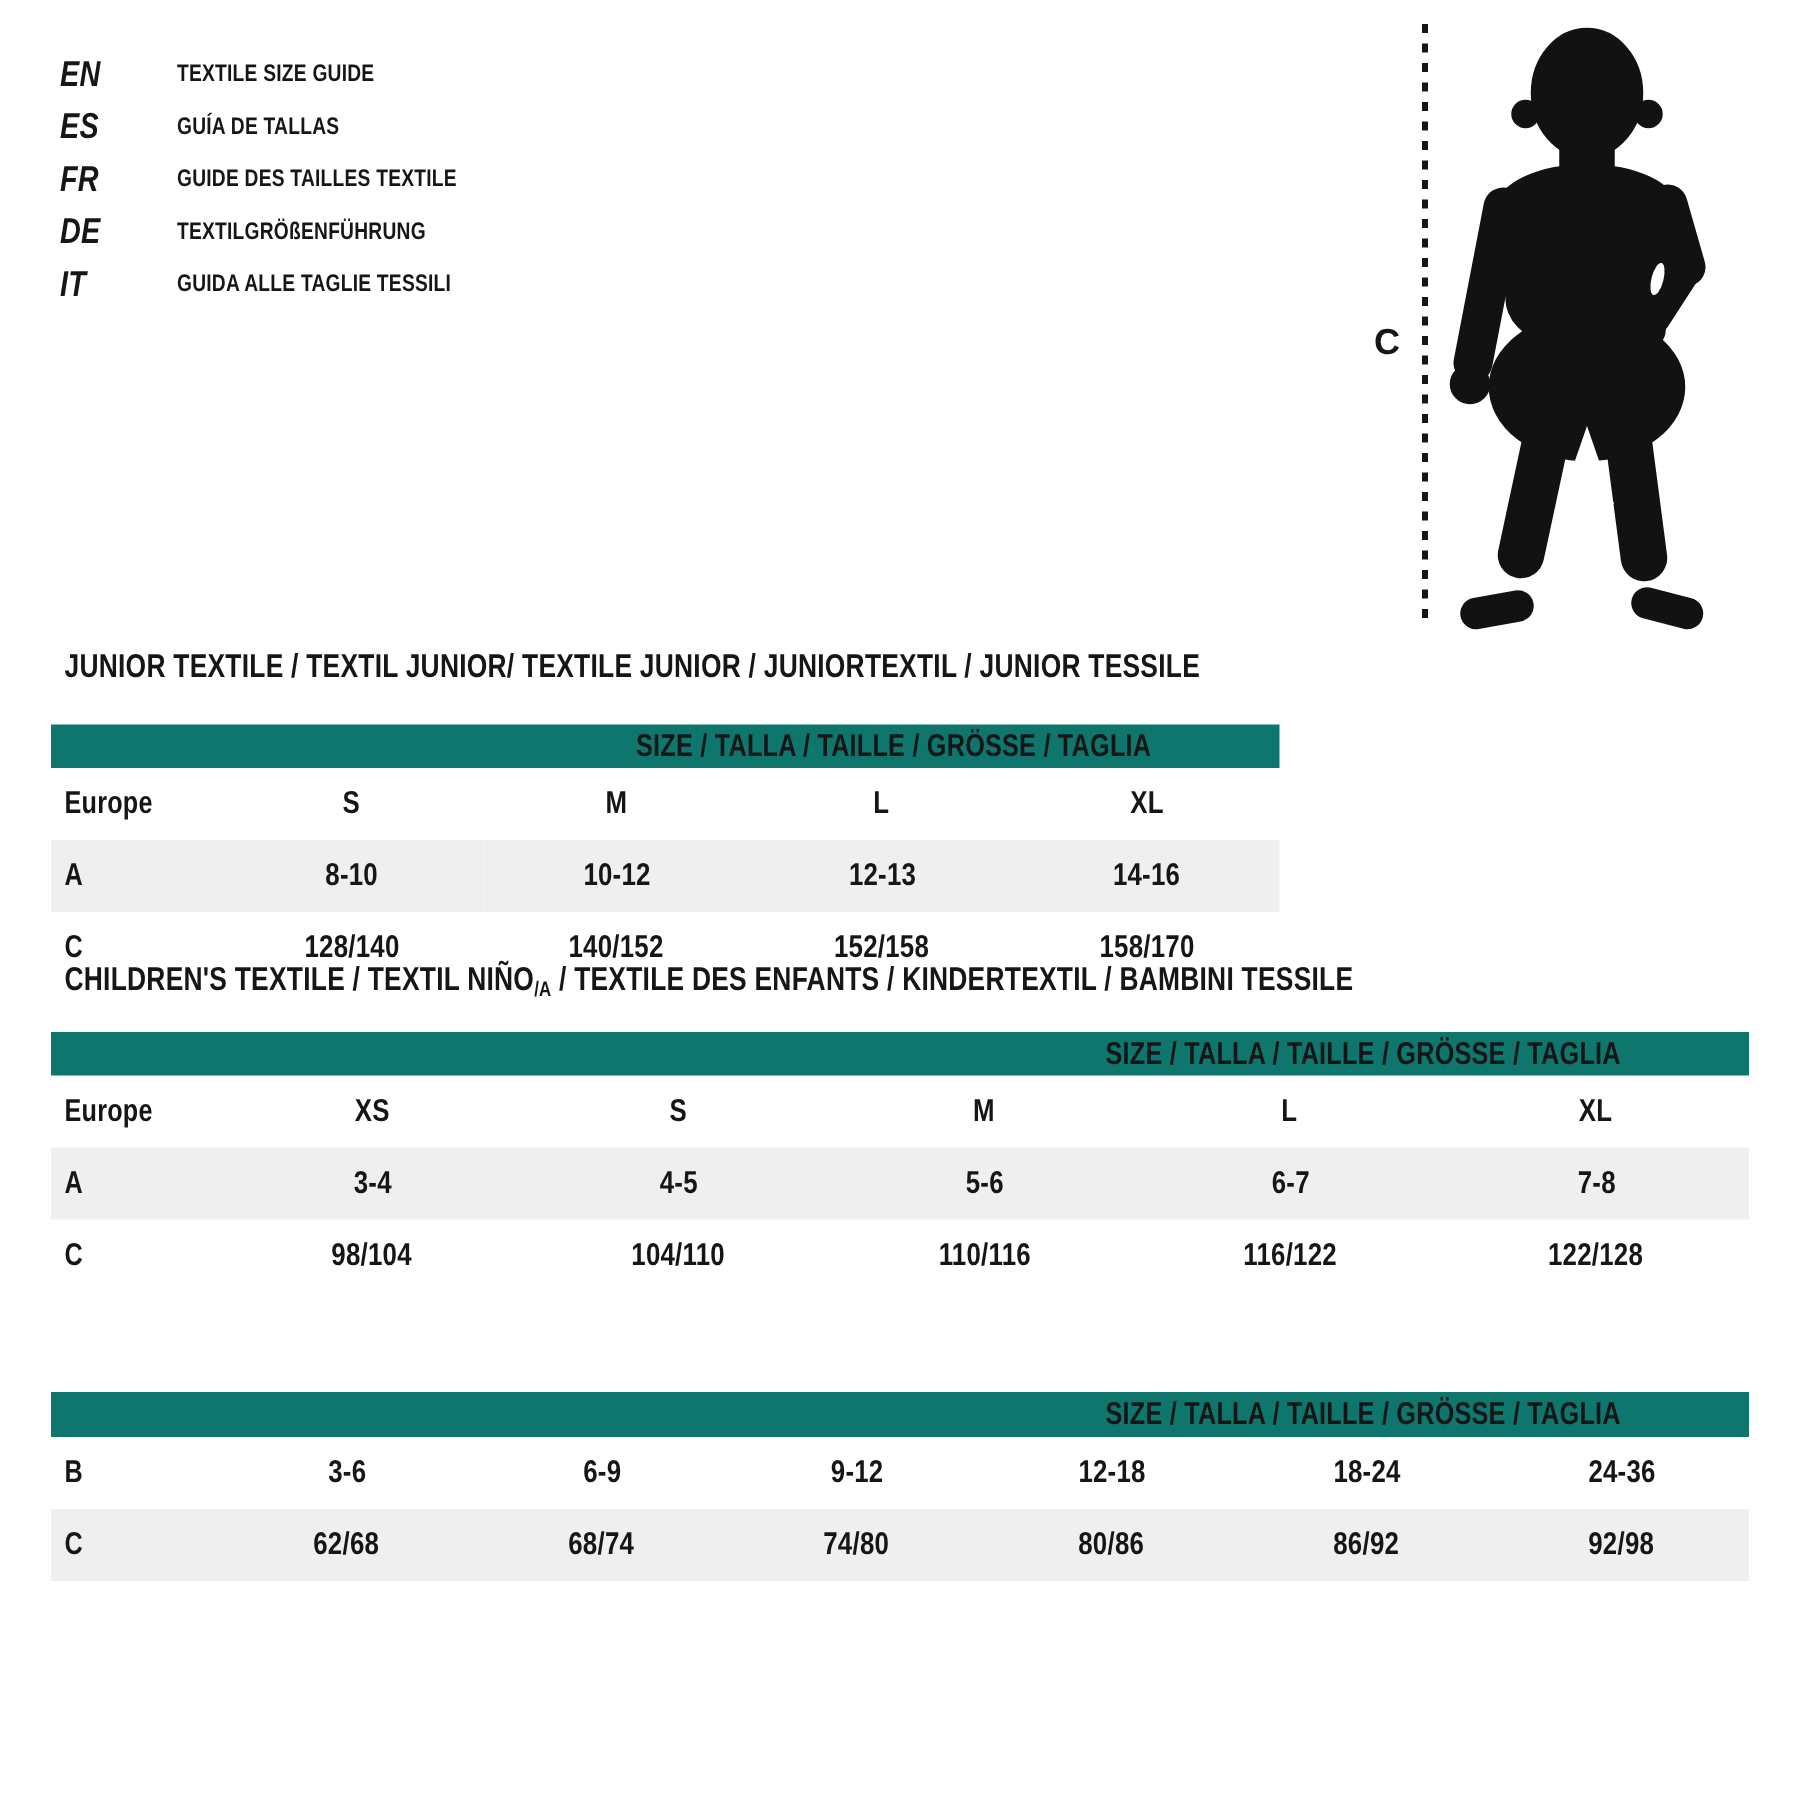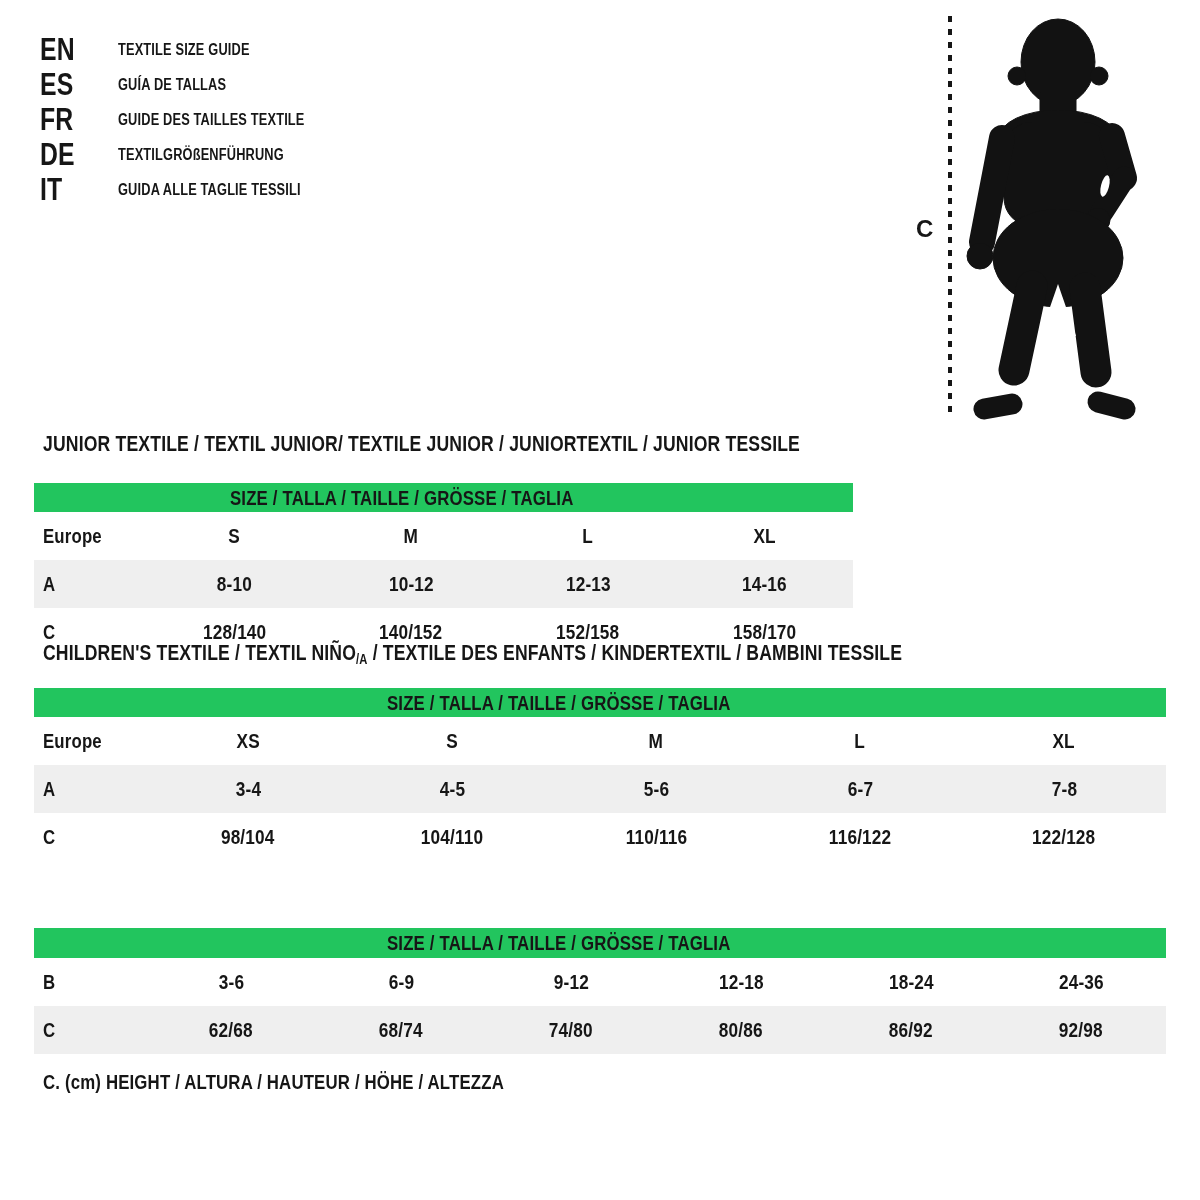--- a/index.html
+++ b/index.html
@@ -23,44 +23,44 @@
   }
   .cc {
     display: inline-block;
     transform: scaleX(0.82);
     transform-origin: 50% 50%;
     white-space: nowrap;
     letter-spacing: 0.2px;
   }
 
   
-  .lang-code  { font-size: 31px; line-height: 24px; }
+  .lang-code  { font-size: 24px; line-height: 24px; font-style: italic; }
   .lang-label { font-size: 16px; line-height: 24px; }
 
   
   .sec-title { font-size: 22px; line-height: 26px; }
   .sub-a { font-size: 14px; vertical-align: -4px; }
 
   
   table.size {
     position: absolute;
     border-collapse: collapse;
     table-layout: fixed;
     font-size: 21px;
   }
   table.size td {
     height: 48px;
     padding: 0;
     text-align: center;
     vertical-align: middle;
   }
   table.size td.hd {
-    background: #22c55e;
+    background: #0f766e;
     height: 29px;
-    text-align: center;
+    text-align: right;
     padding-left: 3px;
   }
   table.size td.hd30 { height: 30px; }
   table.size td.lab { text-align: left; padding-left: 9px; }
   table.size tr.grey td { background: #efefef; }
 
   
   .legend-line { font-size: 21px; line-height: 32px; }
 
   
@@ -236,14 +236,13 @@
     <td><span class="cc">68/74</span></td>
     <td><span class="cc">74/80</span></td>
     <td><span class="cc">80/86</span></td>
     <td><span class="cc">86/92</span></td>
     <td><span class="cc">92/98</span></td>
   </tr>
 </tbody>
   </table>
 
 <div class="abs" style="left:43px;top:1066px">
-  <div class="legend-line"><span class="cnd">C. (cm) HEIGHT / ALTURA / HAUTEUR / HÖHE / ALTEZZA</span></div>
 </div>
 
 </body></html>

